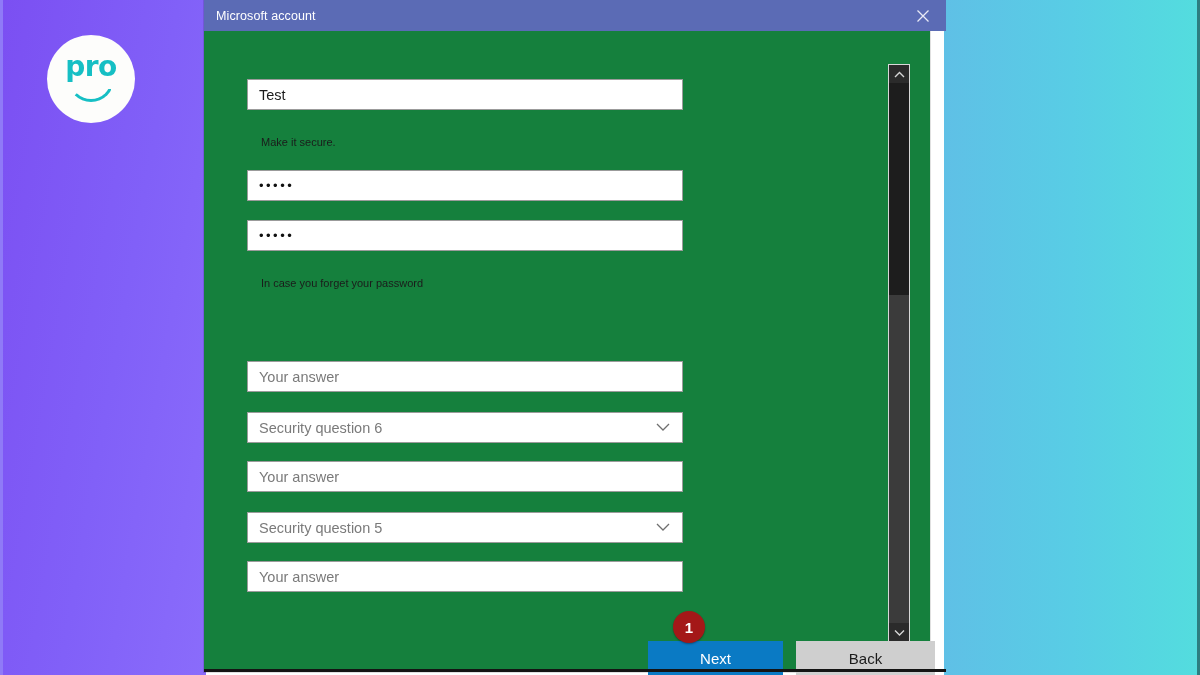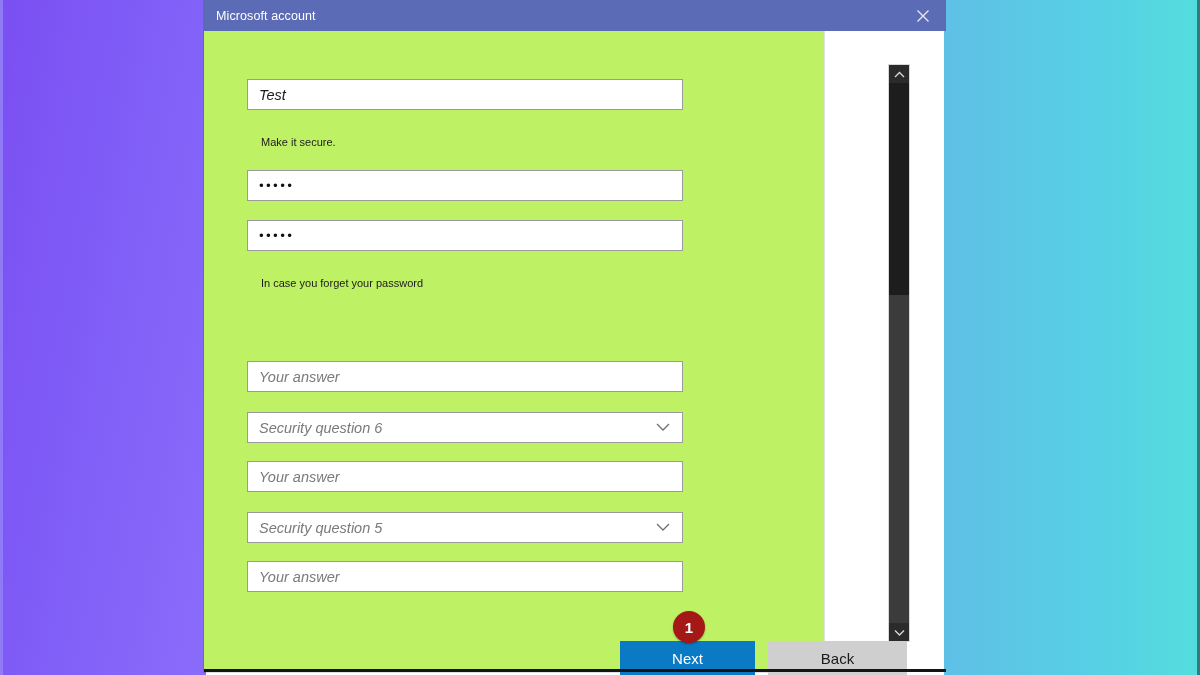--- a/index.html
+++ b/index.html
@@ -80,23 +80,23 @@
     border-top-color: transparent;
     border-left-color: transparent;
     border-right-color: transparent;
     border-radius: 0 0 40px 40px;
   }
 
   
   .dialog {
     position: absolute;
     left: 204px; top: 0;
-    width: 620px;
+    width: 726px;
     height: 672px;
-    background: #bef264;
+    background: #15803d;
     box-shadow: 0 0 0 1px rgba(0,0,0,.12);
   }
   .dialog-bottom-rule {
     position: absolute;
     left: 204px; top: 669px;
     width: 742px; height: 3px;
     background: #141414;
   }
 
   .titlebar {
@@ -143,21 +143,20 @@
     border: 1px solid #9b9b9b;
     background: #ffffff;
     display: flex;
     align-items: center;
   }
   .field-text {
     padding-left: 11px;
     font-size: 14.5px;
     color: #1b1b1b;
     font-family: "Liberation Sans", sans-serif;
-    font-style: italic;
   }
   .field-text.placeholder { color: #7a7a7a; }
   .field-text.dots {
     letter-spacing: 2.5px;
     font-size: 13px;
     color: #111111;
   }
 
   .select {
     position: absolute;
@@ -221,20 +220,21 @@
   .btn {
     position: absolute;
     height: 35px;
     display: flex;
     align-items: center;
     justify-content: center;
     font-size: 15px;
     font-family: "Liberation Sans", sans-serif;
     cursor: default;
     box-sizing: border-box;
+    margin-left: 28px;
   }
   .btn-next {
     left: 416px;
     top: 610px;
     width: 135px;
     background: #0a7ac4;
     color: #ffffff;
   }
   .btn-back {
     left: 564px;
@@ -265,20 +265,26 @@
 </head>
 <body>
 
 <div id="root">
 
   <div class="bg-left"></div>
   <div class="bg-edge-left"></div>
   <div class="bg-right"></div>
   <div class="bg-edge-right"></div>
 
+  <div class="logo">
+    <div class="logo-inner">
+      <span class="logo-text">pro</span>
+      <span class="logo-smile"></span>
+    </div>
+  </div>
 
   <div class="dialog">
 
     <div class="titlebar">
       <span class="titlebar-title">Microsoft account</span>
       <div class="titlebar-close">
         <svg width="14" height="14" viewBox="0 0 14 14" aria-hidden="true">
           <path d="M1.5 1.5 L12.5 12.5 M12.5 1.5 L1.5 12.5" stroke="#e9eaf6" stroke-width="1.3" fill="none"></path>
         </svg>
       </div>

